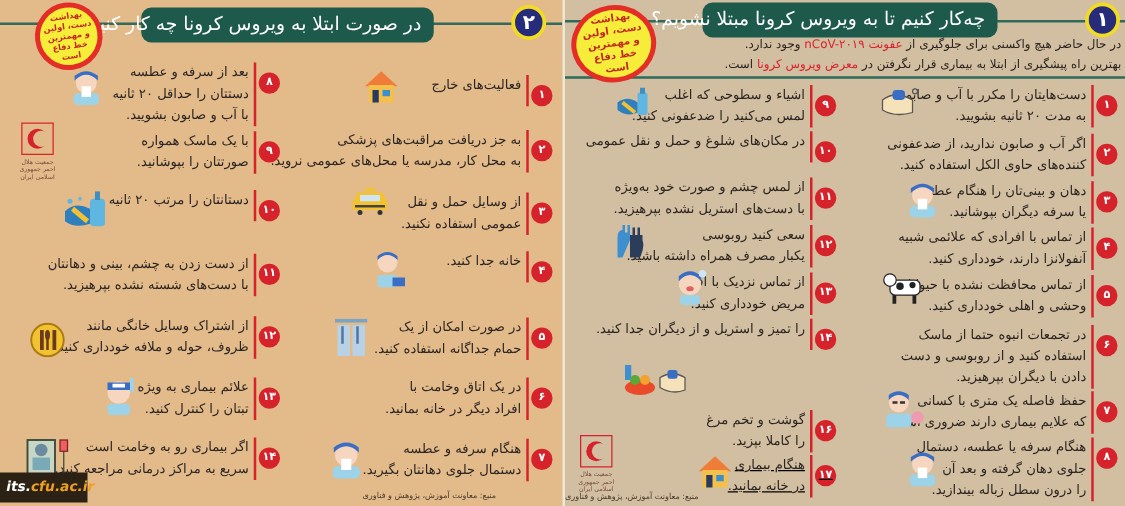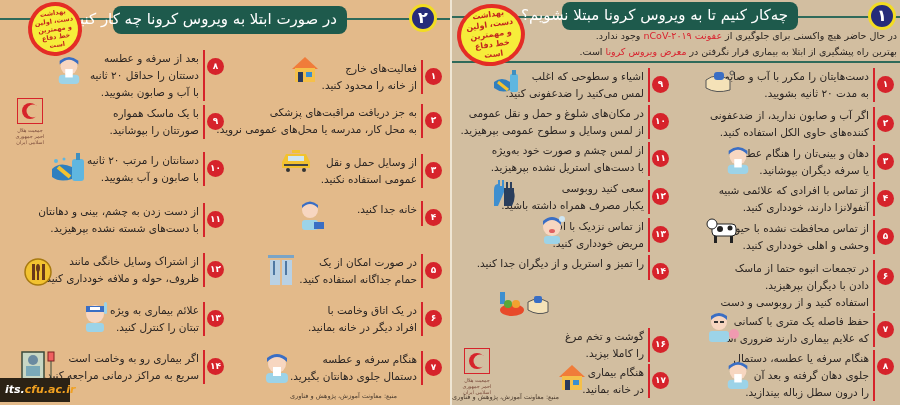--- a/index.html
+++ b/index.html
@@ -78,21 +78,20 @@
   <div class="header-line"></div>
   <div class="title-box">در صورت ابتلا به ویروس کرونا چه کار کنیم؟</div>
   <div class="num-circle">۲</div>
   <div class="badge">بهداشت دست، اولین و مهمترین خط دفاع است</div>
 
   <div class="item" style="right:8px; top:60px;">
     <span class="num">۱</span>
     <span class="bar"></span>
     <div class="txt">
         <div>فعالیت‌های خارج</div>
-        <div>از خانه را محدود کنید.</div>
       </div>
   </div>
   <div class="item" style="right:8px; top:104px;">
     <span class="num">۲</span>
     <span class="bar"></span>
     <div class="txt">
         <div>به جز دریافت مراقبت‌های پزشکی</div>
         <div>به محل کار، مدرسه یا محل‌های عمومی نروید.</div>
       </div>
   </div>
@@ -151,21 +150,20 @@
     <div class="txt">
         <div>با یک ماسک همواره</div>
         <div>صورتتان را بپوشانید.</div>
       </div>
   </div>
   <div class="item" style="right:226px; top:152px;">
     <span class="num">۱۰</span>
     <span class="bar"></span>
     <div class="txt">
         <div>دستانتان را مرتب ۲۰ ثانیه</div>
-        <div>با صابون و آب بشویید.</div>
       </div>
   </div>
   <div class="item" style="right:226px; top:203px;">
     <span class="num">۱۱</span>
     <span class="bar"></span>
     <div class="txt">
         <div>از دست زدن به چشم، بینی و دهانتان</div>
         <div>با دست‌های شسته نشده بپرهیزید.</div>
       </div>
   </div>
@@ -346,22 +344,22 @@
     <div class="txt">
         <div>از تماس محافظت نشده با حیوانات</div>
         <div>وحشی و اهلی خودداری کنید.</div>
       </div>
   </div>
   <div class="item" style="right:6px; top:260px;">
     <span class="num">۶</span>
     <span class="bar"></span>
     <div class="txt">
         <div>در تجمعات انبوه حتما از ماسک</div>
+        <div>استفاده کنید و از روبوسی و دست</div>
         <div>دادن با دیگران بپرهیزید.</div>
-        <div>استفاده کنید و از روبوسی و دست</div>
       </div>
   </div>
   <div class="item" style="right:6px; top:313px;">
     <span class="num">۷</span>
     <span class="bar"></span>
     <div class="txt">
         <div>حفظ فاصله یک متری با کسانی</div>
         <div>که علایم بیماری دارند ضروری است.</div>
       </div>
   </div>
@@ -381,21 +379,20 @@
     <div class="txt">
         <div>اشیاء و سطوحی که اغلب</div>
         <div>لمس می‌کنید را ضدعفونی کنید.</div>
       </div>
   </div>
   <div class="item" style="right:231px; top:105px;">
     <span class="num">۱۰</span>
     <span class="bar"></span>
     <div class="txt">
         <div>در مکان‌های شلوغ و حمل و نقل عمومی</div>
-        <div>از لمس وسایل و سطوح عمومی بپرهیزید.</div>
       </div>
   </div>
   <div class="item" style="right:231px; top:142px;">
     <span class="num">۱۱</span>
     <span class="bar"></span>
     <div class="txt">
         <div>از لمس چشم و صورت خود به‌ویژه</div>
         <div>با دست‌های استریل نشده بپرهیزید.</div>
       </div>
   </div>
@@ -423,21 +420,21 @@
       </div>
   </div>
   <div class="item" style="right:231px; top:328px;">
     <span class="num">۱۶</span>
     <span class="bar"></span>
     <div class="txt">
         <div>گوشت و تخم مرغ</div>
         <div>را کاملا بپزید.</div>
       </div>
   </div>
-  <div class="item" style="right:231px; top:364px;">
+  <div class="item" style="right:231px; top:364px;text-decoration:underline;">
     <span class="num">۱۷</span>
     <span class="bar"></span>
     <div class="txt">
         <div>هنگام بیماری</div>
         <div>در خانه بمانید.</div>
       </div>
   </div>
 
   <div class="icon" style="left:252px; top:68px; width:32px; height:26px;">
     <svg width="32" height="26" viewBox="0 0 32 26">

